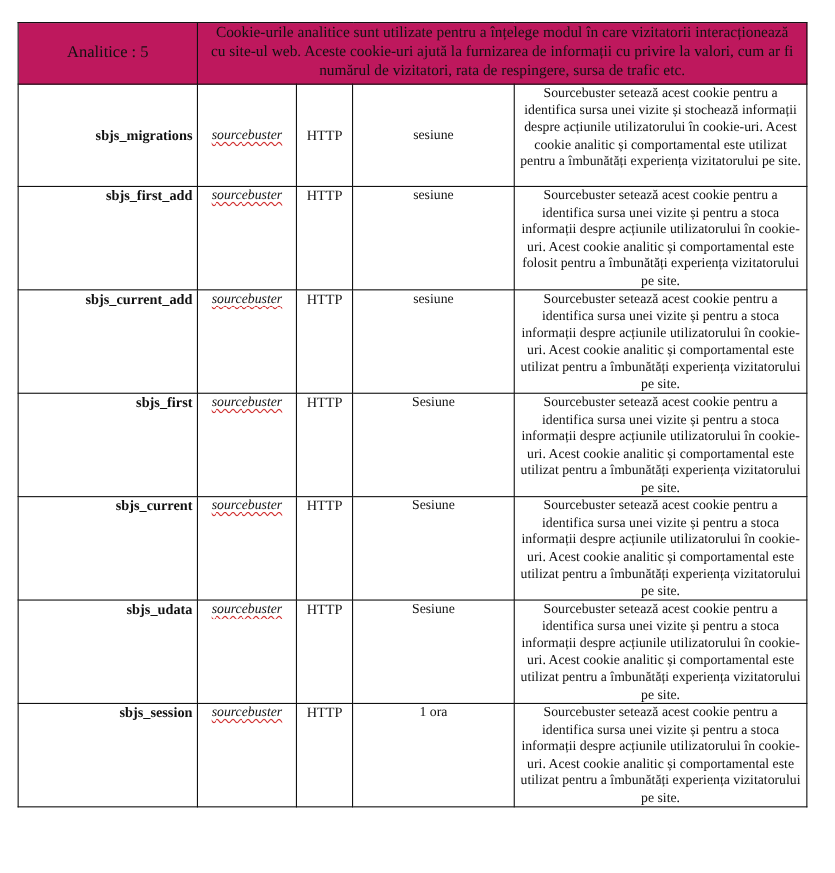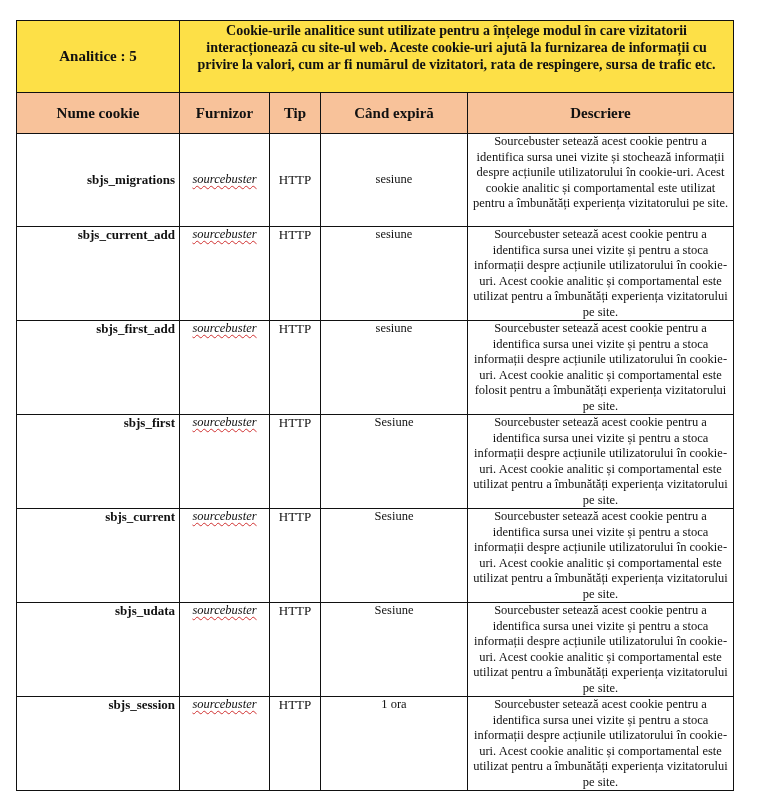--- a/index.html
+++ b/index.html
@@ -23,23 +23,23 @@
       border-collapse: collapse;
       table-layout: fixed;
     }
     table.cookie-table td, table.cookie-table th {
       border: 1.5px solid #111111;
       padding: 0 4px;
       text-align: center;
       box-sizing: border-box;
     }
     .cat-row td {
-      background: #fde047;
-      height: 72px;
-      font-weight: bold;
+      background: #be185d;
+      height: 56px;
+      font-weight: normal;
       font-size: 14px;
       line-height: 17px;
     }
     .cat-row td.cat-label {
       font-size: 15px;
     }
     .cat-row td.cat-desc {
       padding: 0 8px;
       vertical-align: top;
       padding-top: 1px;
@@ -91,48 +91,41 @@
     <col style="width:90px">
     <col style="width:51px">
     <col style="width:147px">
     <col style="width:266px">
   </colgroup>
   <tbody>
       <tr class="cat-row">
     <td class="cat-label">Analitice : 5</td>
     <td class="cat-desc" colspan="4">Cookie-urile analitice sunt utilizate pentru a înțelege modul în care vizitatorii interacționează cu site-ul web. Aceste cookie-uri ajută la furnizarea de informații cu privire la valori, cum ar fi numărul de vizitatori, rata de respingere, sursa de trafic etc.</td>
   </tr>
-  <tr class="head-row">
-    <th>Nume cookie</th>
-    <th>Furnizor</th>
-    <th>Tip</th>
-    <th>Când expiră</th>
-    <th>Descriere</th>
-  </tr>
 
   <tr class="data-row first">
     <td class="name">sbjs_migrations</td>
     <td class="provider"><span>sourcebuster</span></td>
     <td class="type">HTTP</td>
     <td class="expires">sesiune</td>
     <td class="desc">Sourcebuster setează acest cookie pentru a identifica sursa unei vizite și stochează informații despre acțiunile utilizatorului în cookie-uri. Acest cookie analitic și comportamental este utilizat pentru a îmbunătăți experiența vizitatorului pe site.</td>
   </tr>
   <tr class="data-row">
+    <td class="name">sbjs_first_add</td>
+    <td class="provider"><span>sourcebuster</span></td>
+    <td class="type">HTTP</td>
+    <td class="expires">sesiune</td>
+    <td class="desc">Sourcebuster setează acest cookie pentru a identifica sursa unei vizite și pentru a stoca informații despre acțiunile utilizatorului în cookie-uri. Acest cookie analitic și comportamental este folosit pentru a îmbunătăți experiența vizitatorului pe site.</td>
+  </tr>
+  <tr class="data-row">
     <td class="name">sbjs_current_add</td>
     <td class="provider"><span>sourcebuster</span></td>
     <td class="type">HTTP</td>
     <td class="expires">sesiune</td>
     <td class="desc">Sourcebuster setează acest cookie pentru a identifica sursa unei vizite și pentru a stoca informații despre acțiunile utilizatorului în cookie-uri. Acest cookie analitic și comportamental este utilizat pentru a îmbunătăți experiența vizitatorului pe site.</td>
-  </tr>
-  <tr class="data-row">
-    <td class="name">sbjs_first_add</td>
-    <td class="provider"><span>sourcebuster</span></td>
-    <td class="type">HTTP</td>
-    <td class="expires">sesiune</td>
-    <td class="desc">Sourcebuster setează acest cookie pentru a identifica sursa unei vizite și pentru a stoca informații despre acțiunile utilizatorului în cookie-uri. Acest cookie analitic și comportamental este folosit pentru a îmbunătăți experiența vizitatorului pe site.</td>
   </tr>
   <tr class="data-row">
     <td class="name">sbjs_first</td>
     <td class="provider"><span>sourcebuster</span></td>
     <td class="type">HTTP</td>
     <td class="expires">Sesiune</td>
     <td class="desc">Sourcebuster setează acest cookie pentru a identifica sursa unei vizite și pentru a stoca informații despre acțiunile utilizatorului în cookie-uri. Acest cookie analitic și comportamental este utilizat pentru a îmbunătăți experiența vizitatorului pe site.</td>
   </tr>
   <tr class="data-row">
     <td class="name">sbjs_current</td>

